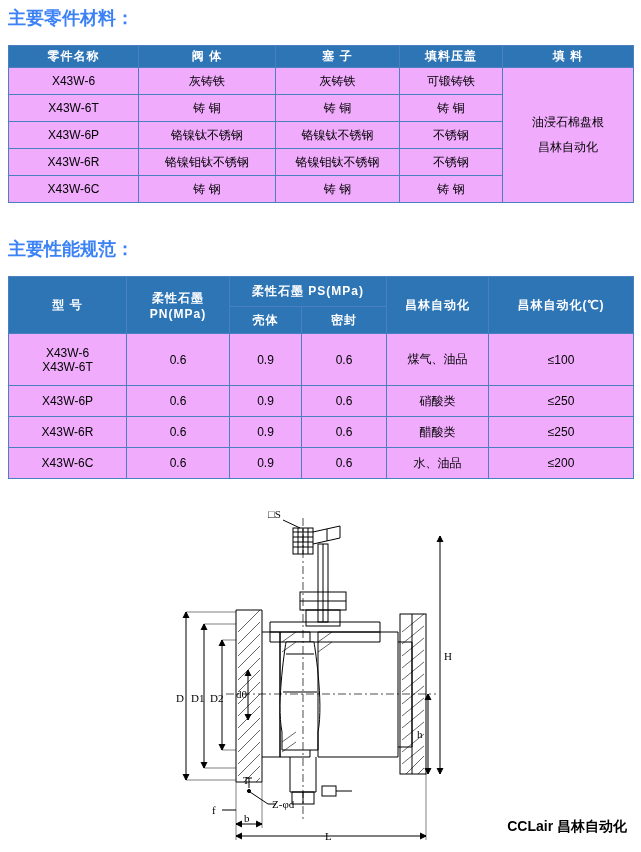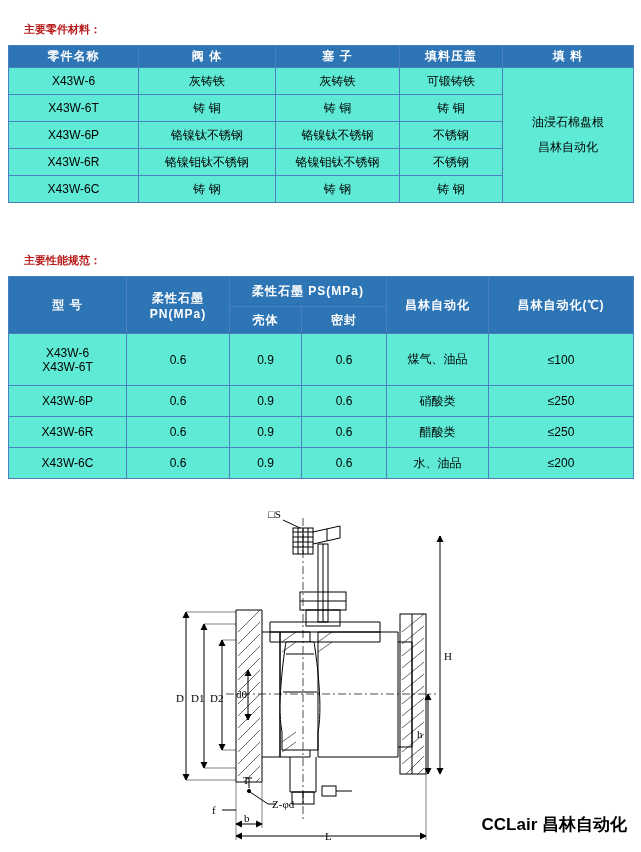--- a/index.html
+++ b/index.html
@@ -9,41 +9,41 @@
     height: 852px;
     background: #ffffff;
     font-family: "Liberation Sans", sans-serif;
     font-size: 12px;
     color: #000000;
     position: relative;
     overflow: hidden;
   }
   .section-title {
     font-weight: bold;
-    font-size: 11px;
-    color: #b91c1c;
-    margin: 16px;
+    font-size: 18px;
+    color: #3b82f6;
+    margin: 0;
     padding: 0;
   }
   #title-materials { position: absolute; left: 8px; top: 6px; }
   #title-performance { position: absolute; left: 8px; top: 237px; }
 
   table {
     border-collapse: collapse;
     table-layout: fixed;
   }
   table td, table th {
     border: 1px solid #4a7fc1;
     text-align: center;
     vertical-align: middle;
     font-size: 12px;
     font-weight: normal;
     padding: 2px 1px;
     color: #000;
-    background: #5eead4;
+    background: #f0abfc;
   }
   .hdr {
     background: #2e75b6 !important;
     color: #ffffff !important;
     font-weight: bold;
     letter-spacing: 1px;
   }
 
   
   #tbl-materials {
@@ -71,21 +71,21 @@
     top: 492px;
     width: 641px;
     height: 360px;
     background: #ffffff;
   }
   #brand {
     position: absolute;
     right: 14px;
     bottom: 16px;
     font-weight: bold;
-    font-size: 17px;
+    font-size: 14px;
     color: #000;
     text-align: right;
   }
   svg { display: block; }
 </style>
 </head>
 <body>
 
 <div class="section-title" id="title-materials">主要零件材料：</div>
 

